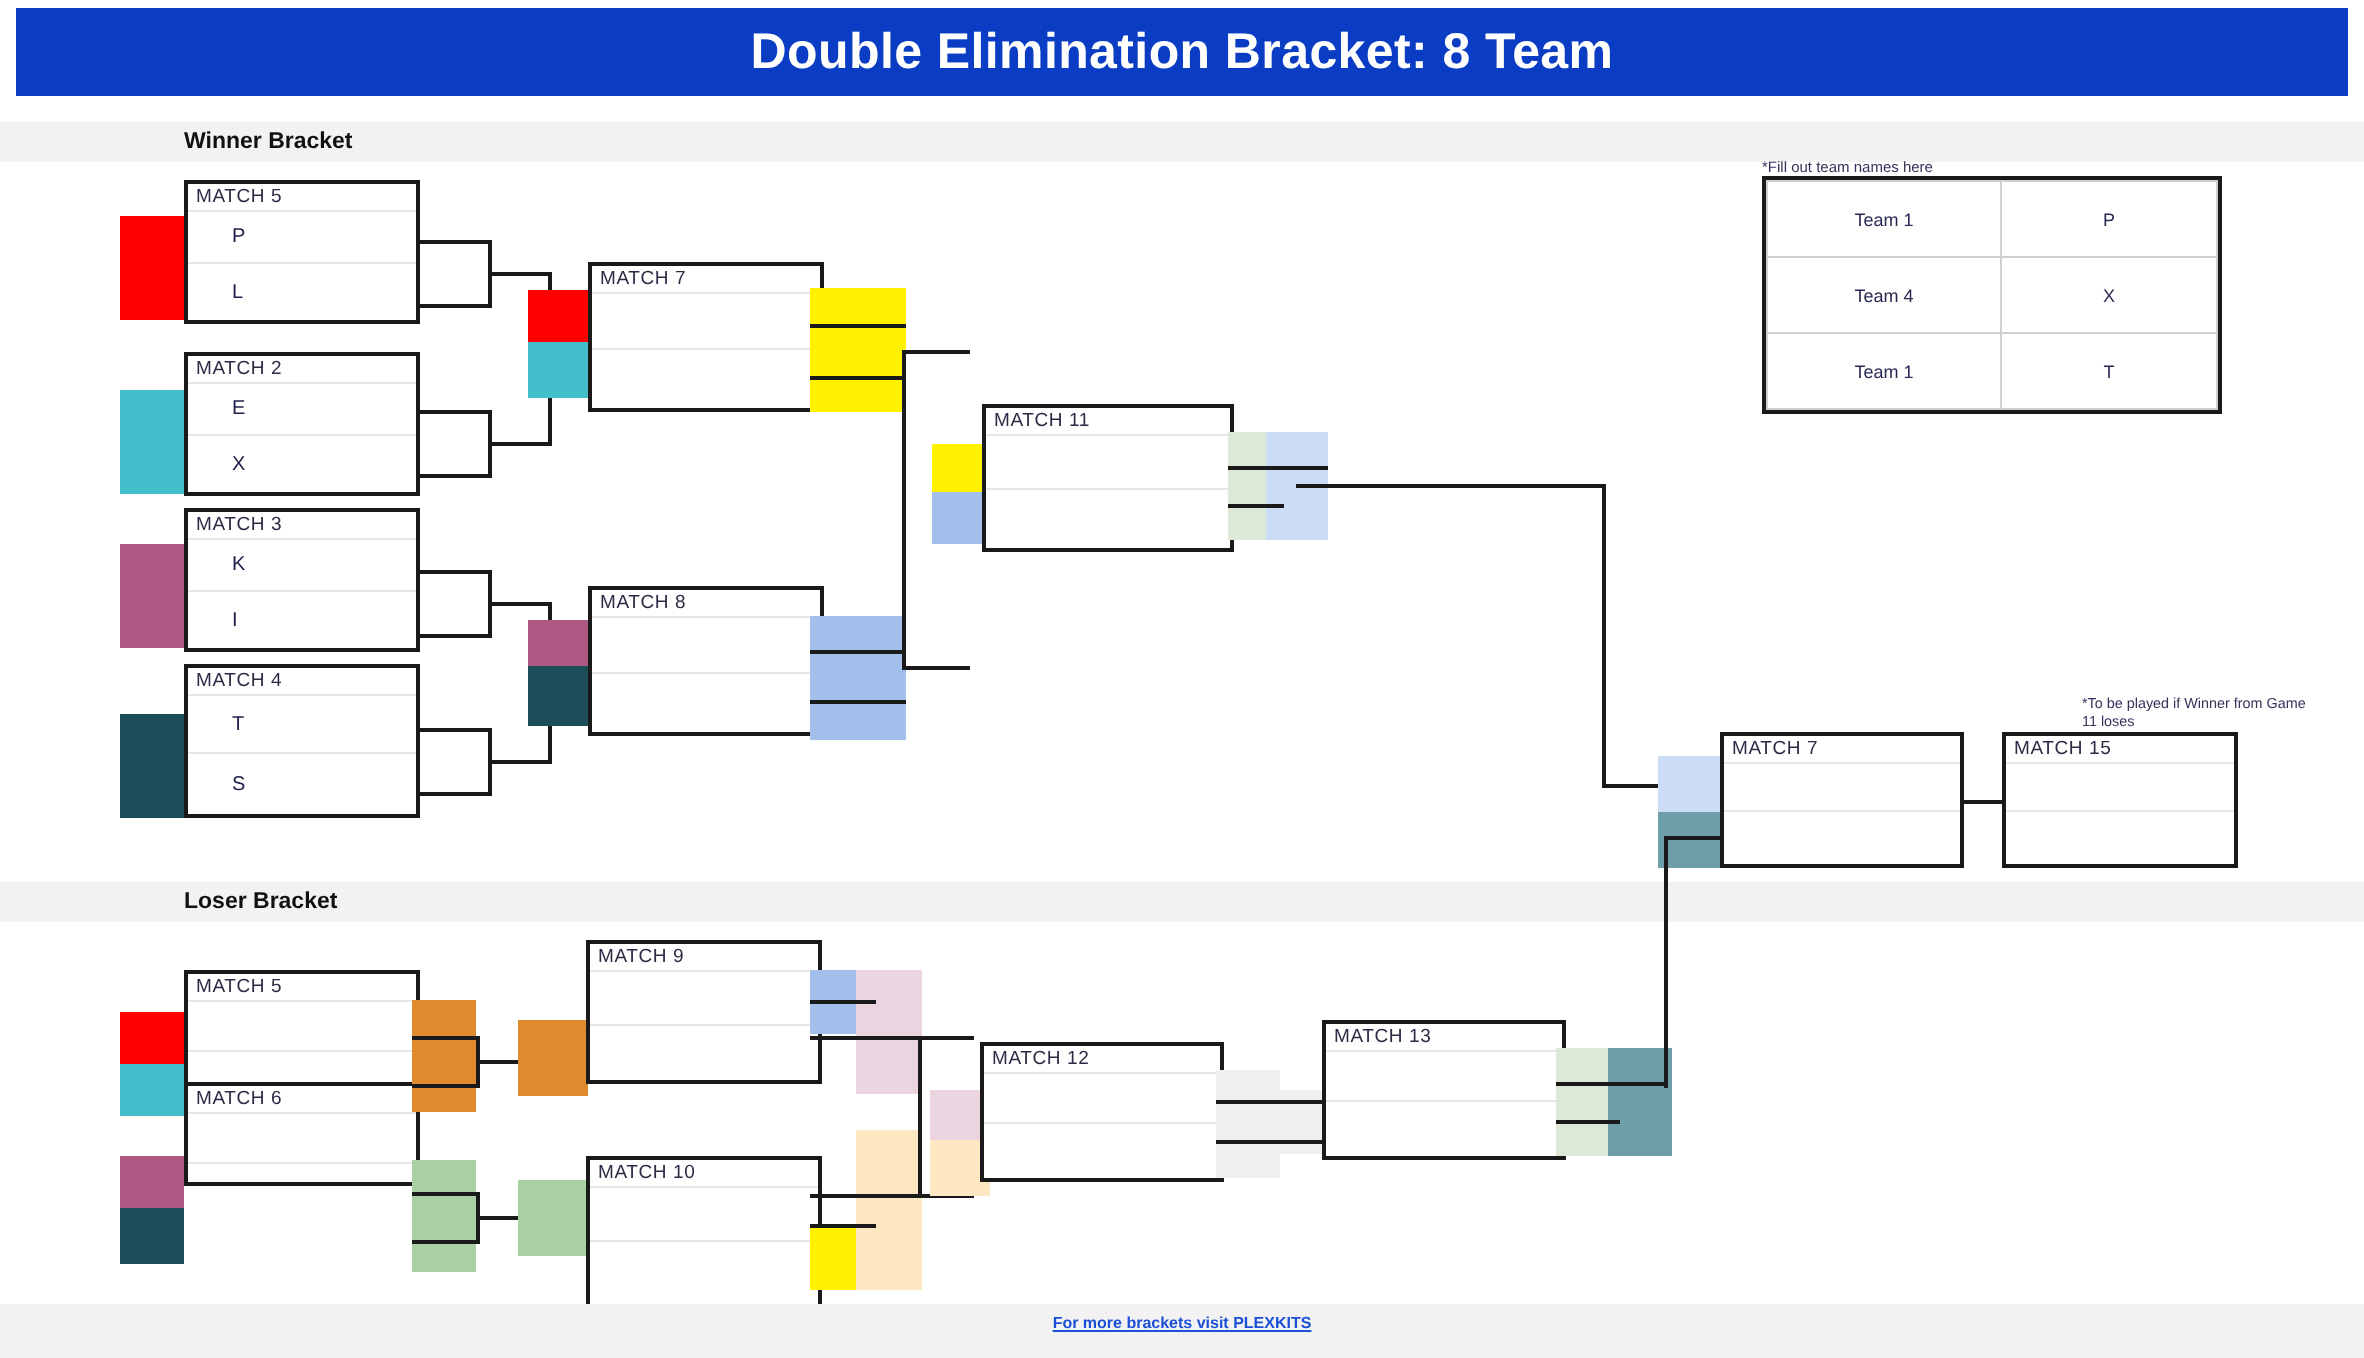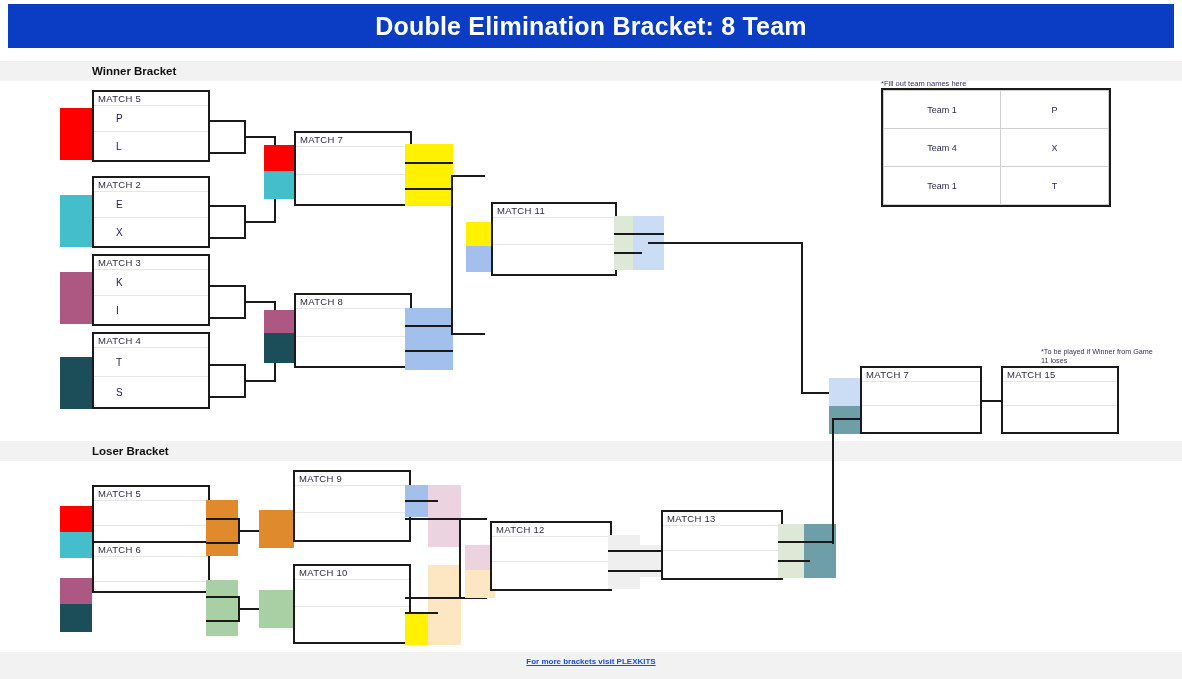--- a/index.html
+++ b/index.html
@@ -237,21 +237,21 @@
 <div class="ln" style="left:238px;top:608px;width:56px;height:2px"></div>
 <div class="swatch" style="left:259px;top:590px;width:35px;height:38px;background:#A9D0A4"></div>
 
 <div class="match" style="left:293px;top:470px;width:118px;height:72px">
   <div class="mtitle">MATCH 9</div>
   <div class="rule" style="top:13px"></div>
     <div class="rule" style="top:40px"></div>
   <div class="slot" style="top:14px;height:26px"></div>
   <div class="slot" style="top:41px;height:29px"></div>
 </div>
-<div class="match" style="left:293px;top:564px;width:118px;height:80px">
+<div class="match" style="left:293px;top:578px;width:118px;height:80px">
   <div class="mtitle">MATCH 10</div>
   <div class="rule" style="top:13px"></div>
     <div class="rule" style="top:40px"></div>
   <div class="slot" style="top:14px;height:26px"></div>
   <div class="slot" style="top:41px;height:29px"></div>
 </div>
 
 <div class="swatch" style="left:405px;top:485px;width:33px;height:32px;background:#A3BFEC"></div>
 <div class="swatch" style="left:428px;top:485px;width:33px;height:62px;background:#EBD3E0"></div>
 <div class="ln" style="left:405px;top:500px;width:33px;height:2px"></div>

